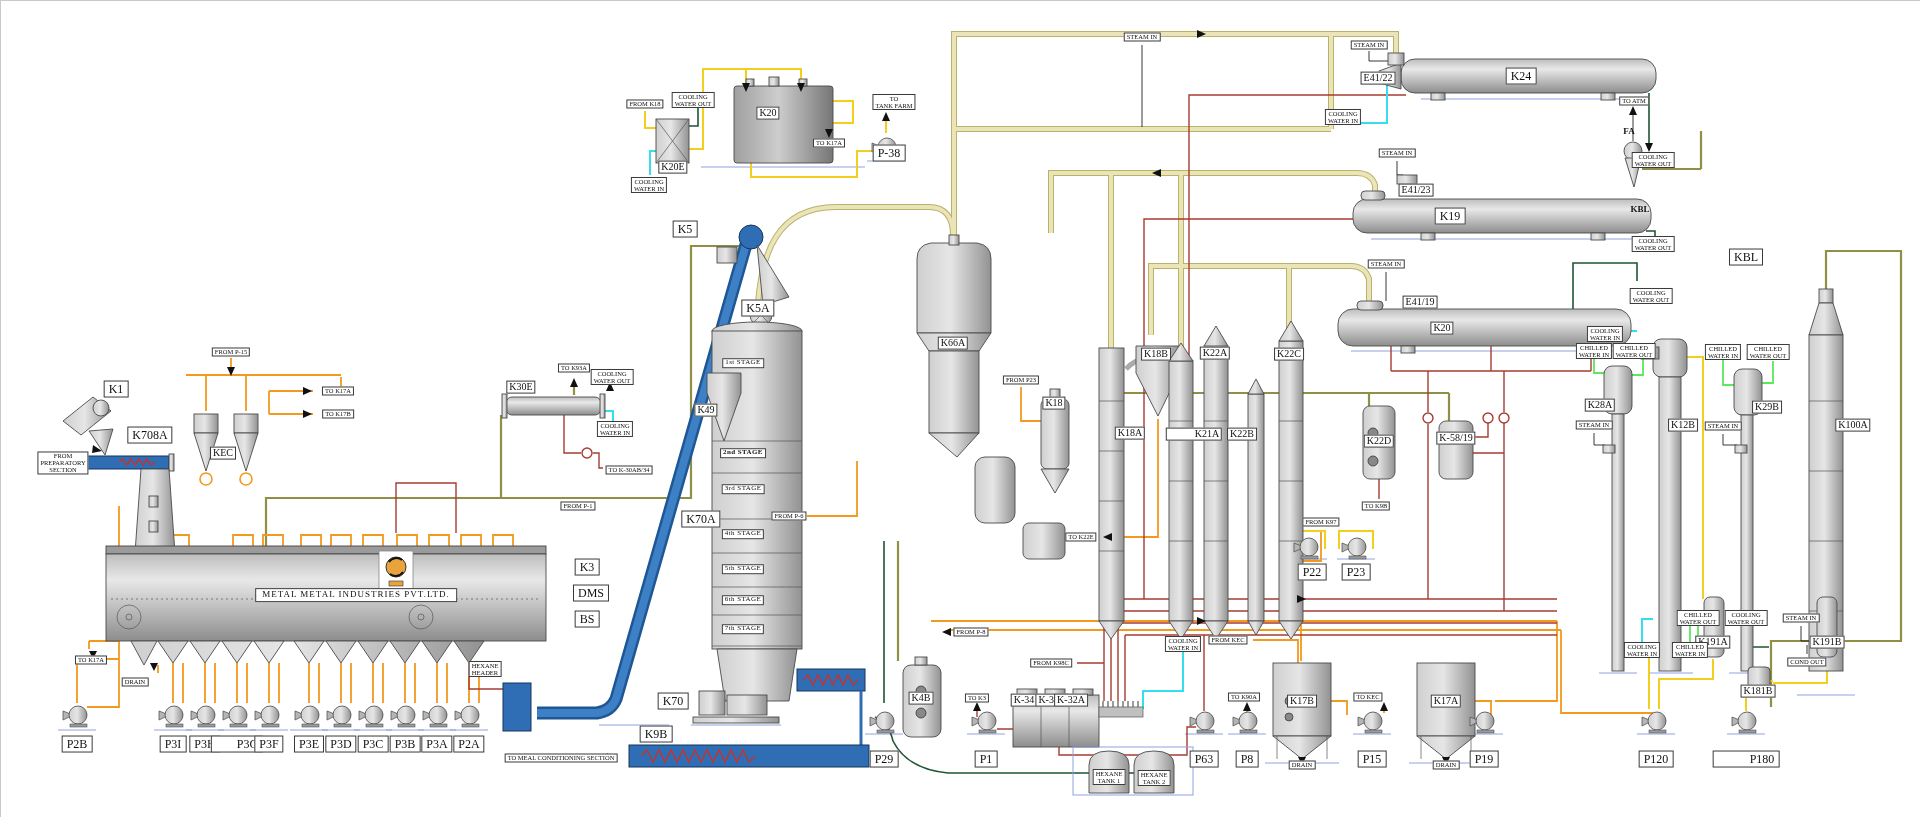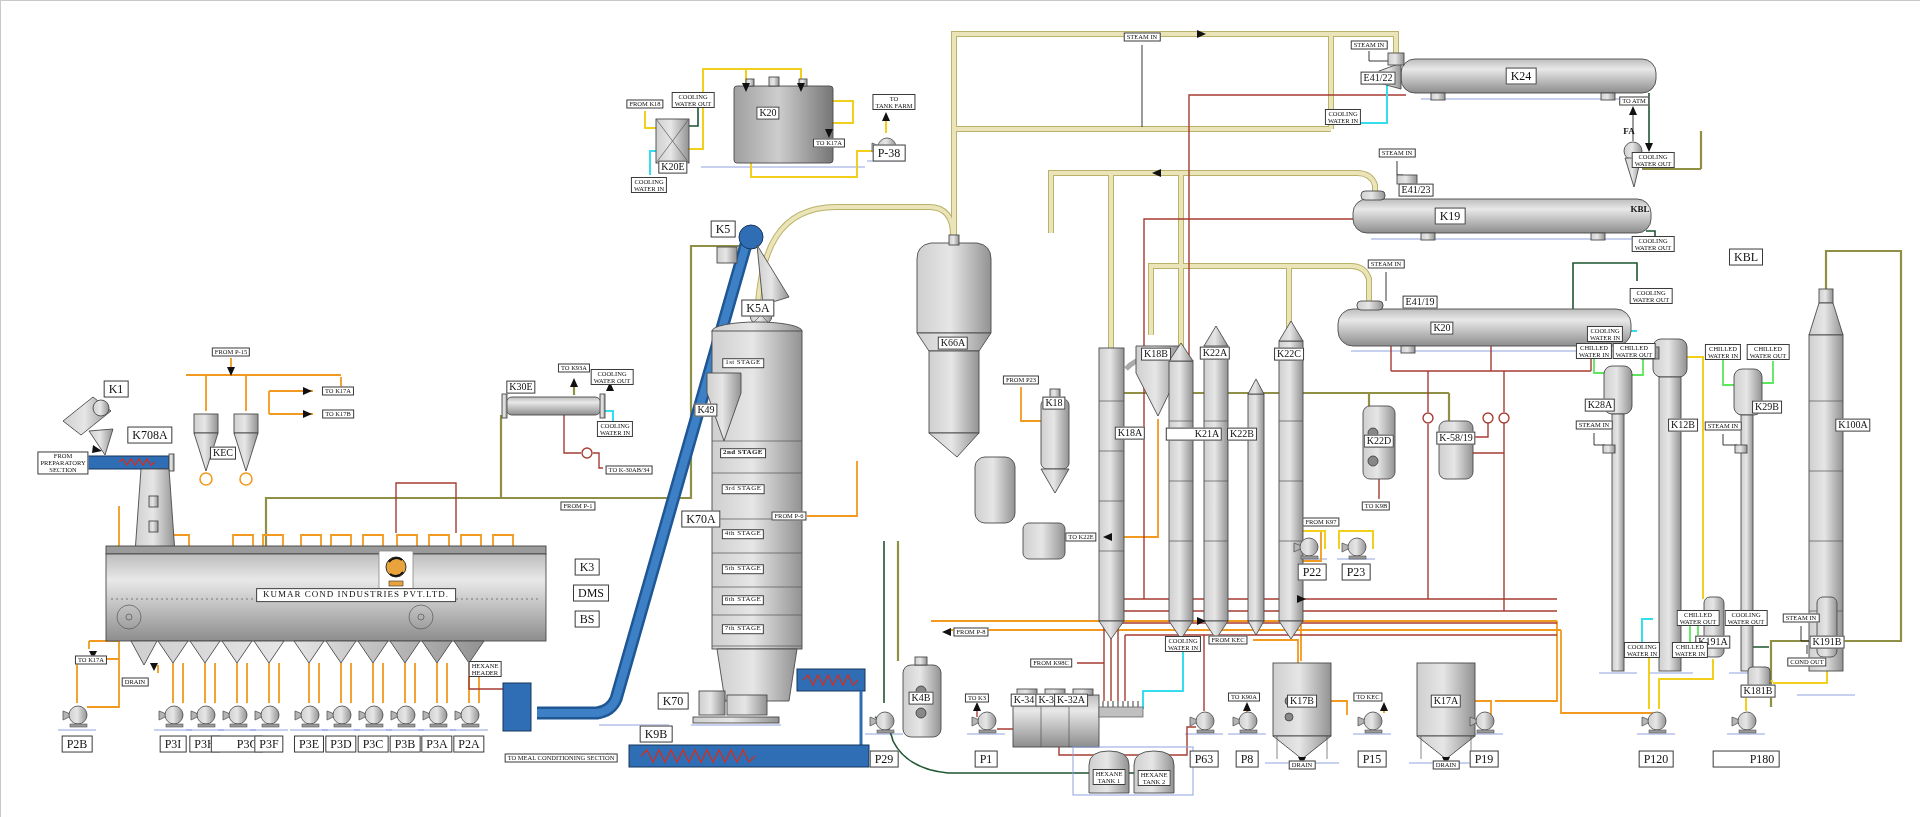--- a/index.html
+++ b/index.html
@@ -297,24 +297,24 @@
       <use href="#pump" x="1727" y="708" width="36" height="26"></use>
       <use href="#pump" x="867" y="134" width="36" height="26"></use>
       <use href="#pump" x="1289" y="534" width="36" height="26"></use>
       <use href="#pump" x="1337" y="534" width="36" height="26"></use>
     </g>
 
     <path class="ah" d="M302,386l9,4-9,4z M302,409l9,4-9,4z M226,366l4,9 4,-9z M824,128l4,9 4,-9z M149,662l4,8 4,-8z M1297,756l4,8 4,-8z M1441,756l4,8 4,-8z M741,82l4,9 4,-9z M796,82l4,9 4,-9z M1644,142l4,9 4,-9z M881,120l4,-9 4,9z M972,710l4,-9 4,9z M1242,710l4,-9 4,9z M1379,710l4,-9 4,9z M569,386l4,-9 4,9z M605,390l4,-9 4,9z M1628,114l4,-9 4,9z M607,752l-9,4 9,4z M1111,532l-9,4 9,4z M950,627l-9,4 9,4z M1196,616l9,4-9,4z M1296,594l9,4-9,4z M1196,29l9,4-9,4z M1160,168l-9,4 9,4z M88,650l4,8 4,-8z M92,444l9,6-10,2z"></path>
   </svg>
 
   <div id="labels">
-    <div class="lbl banner" style="left:355px;top:594px">KUMAR COND INDUSTRIES PVT.LTD.</div>
+    <div class="lbl banner" style="left:355px;top:594px">METAL METAL INDUSTRIES PVT.LTD.</div>
   <div class="lbl tag" style="left: 115px; top: 388px;">K1</div>
       <div class="lbl tag" style="left: 149px; top: 434px;">K708A</div>
-      <div class="lbl tag" style="left: 722px; top: 228px;">K5</div>
+      <div class="lbl tag" style="left: 684px; top: 228px;">K5</div>
       <div class="lbl tag" style="left: 757px; top: 307px;">K5A</div>
       <div class="lbl tag" style="left: 586px; top: 566px;">K3</div>
       <div class="lbl tag" style="left: 590px; top: 592px;">DMS</div>
       <div class="lbl tag" style="left: 586px; top: 618px;">BS</div>
       <div class="lbl tag" style="left: 700px; top: 518px;">K70A</div>
       <div class="lbl tag" style="left: 672px; top: 700px;">K70</div>
       <div class="lbl tag" style="left: 655px; top: 733px;">K9B</div>
       <div class="lbl tag" style="left: 888px; top: 152px;">P-38</div>
       <div class="lbl tag" style="left: 76px; top: 743px;">P2B</div>
       <div class="lbl tag" style="left: 172px; top: 743px;">P3I</div>

